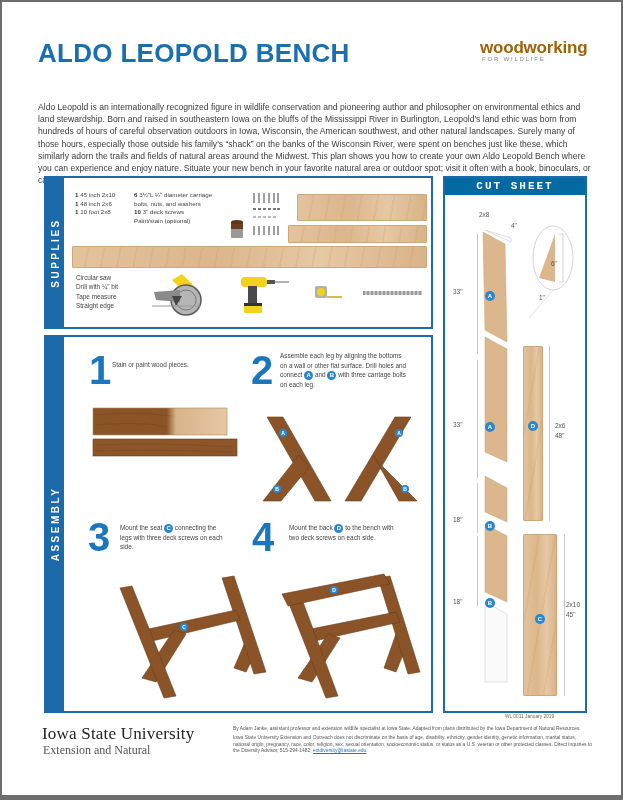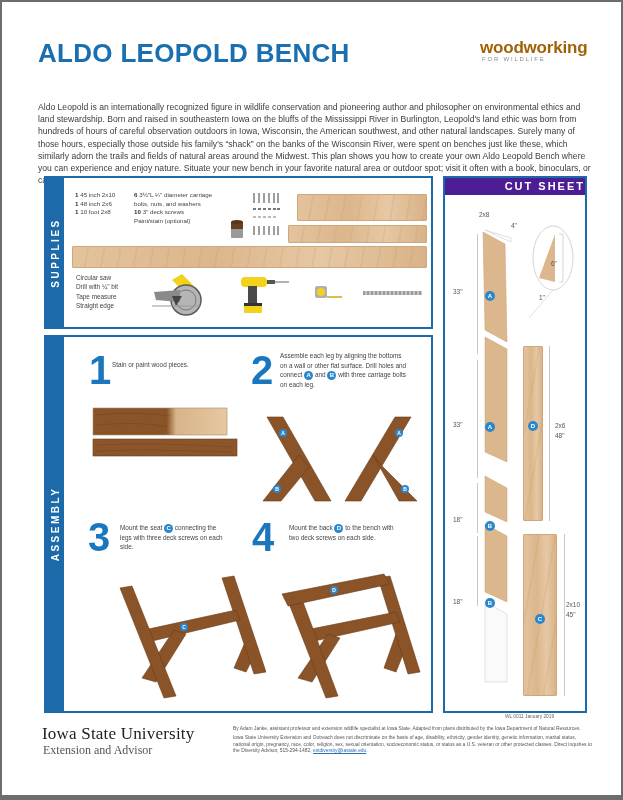--- a/index.html
+++ b/index.html
@@ -26,21 +26,21 @@
   .sup-list b { color: #333; }
   .board { position: absolute; background: linear-gradient(90deg,#e3c39d,#dcb68c 40%,#e6c8a4 70%,#d9b388); border: 1px solid #cfa77a; border-radius: 1px; }
   .board::after { content: ""; position: absolute; inset: 0; background: repeating-linear-gradient(100deg, rgba(255,255,255,0) 0 14px, rgba(190,140,90,0.15) 14px 16px); }
 
   .tools-list { position: absolute; left: 30px; top: 95px; font-size: 6.4px; line-height: 9.4px; color: #444; }
 
   .step-num { position: absolute; font-size: 40px; font-weight: bold; color: #1a77bd; line-height: 40px; }
   .step-text { position: absolute; font-size: 6.4px; line-height: 9.6px; color: #444; }
   .badge { display: inline-block; width: 9px; height: 9px; border-radius: 50%; background: #2b86cc; color: #fff; font-size: 6px; line-height: 9px; text-align: center; font-weight: bold; vertical-align: middle; }
 
-  .cs-header { position: absolute; left: 0; top: 0; right: 0; height: 17px; background: #4c1d95; color: #fff; font-weight: bold; font-size: 11px; letter-spacing: 2px; text-align: right; line-height: 17px; }
+  .cs-header { position: absolute; left: 0; top: 0; right: 0; height: 17px; background: #0369a1; color: #fff; font-weight: bold; font-size: 11px; letter-spacing: 2px; text-align: center; line-height: 17px; font-family: Liberation Mono, monospace; }
   .cs-label { position: absolute; font-size: 6.5px; color: #555; }
   .dim-line { position: absolute; width: 0; border-left: 1px solid #c9c9c9; }
   .cs-badge { position: absolute; width: 10px; height: 10px; border-radius: 50%; background: #2b86cc; color: #fff; font-size: 6px; line-height: 10px; text-align: center; font-weight: bold; }
 
   .footer-meta { position: absolute; left: 505px; top: 714px; font-size: 4.8px; color: #666; }
   .isu-main { position: absolute; left: 42px; top: 724px; font-family: "Liberation Serif", serif; font-size: 17px; color: #222; letter-spacing: 0.2px; }
   .isu-sub { position: absolute; left: 43px; top: 743px; font-family: "Liberation Serif", serif; font-size: 12px; color: #555; }
   .credit { position: absolute; left: 233px; top: 726px; width: 360px; font-size: 4.9px; line-height: 6.8px; color: #555; }
   .credit p { margin-bottom: 2px; }
   .credit .link { color: #2b6fb5; text-decoration: underline; }
@@ -280,17 +280,17 @@
 
   <div class="board" style="left:78px; top:356px; width:34px; height:162px;"></div>
   <div class="dim-line" style="left:119px; top:356px; height:162px;"></div>
   <div class="cs-badge" style="left:90px; top:436px;">C</div>
   <div class="cs-label" style="left:121px; top:423px;">2x10</div>
   <div class="cs-label" style="left:121px; top:433px;">45"</div>
 </div>
 
 <div class="footer-meta">WL 0011   January 2019</div>
 <div class="isu-main">Iowa State University</div>
-<div class="isu-sub">Extension and Advisor</div>
+<div class="isu-sub">Extension and Natural</div>
 <div class="credit">
   <p>By Adam Janke, assistant professor and extension wildlife specialist at Iowa State. Adapted from plans distributed by the Iowa Department of Natural Resources.</p>
   <p><span>Iowa State University Extension and Outreach does not discriminate on the basis of age, disability, ethnicity, gender identity, genetic information, marital status, national origin, pregnancy, race, color, religion, sex, sexual orientation, socioeconomic status, or status as a U.S. veteran or other protected classes. Direct inquiries to the Diversity Advisor, 515-294-1482, </span><span class="link">extdiversity@iastate.edu</span><span>.</span></p>
 </div>
 
 </body></html>

